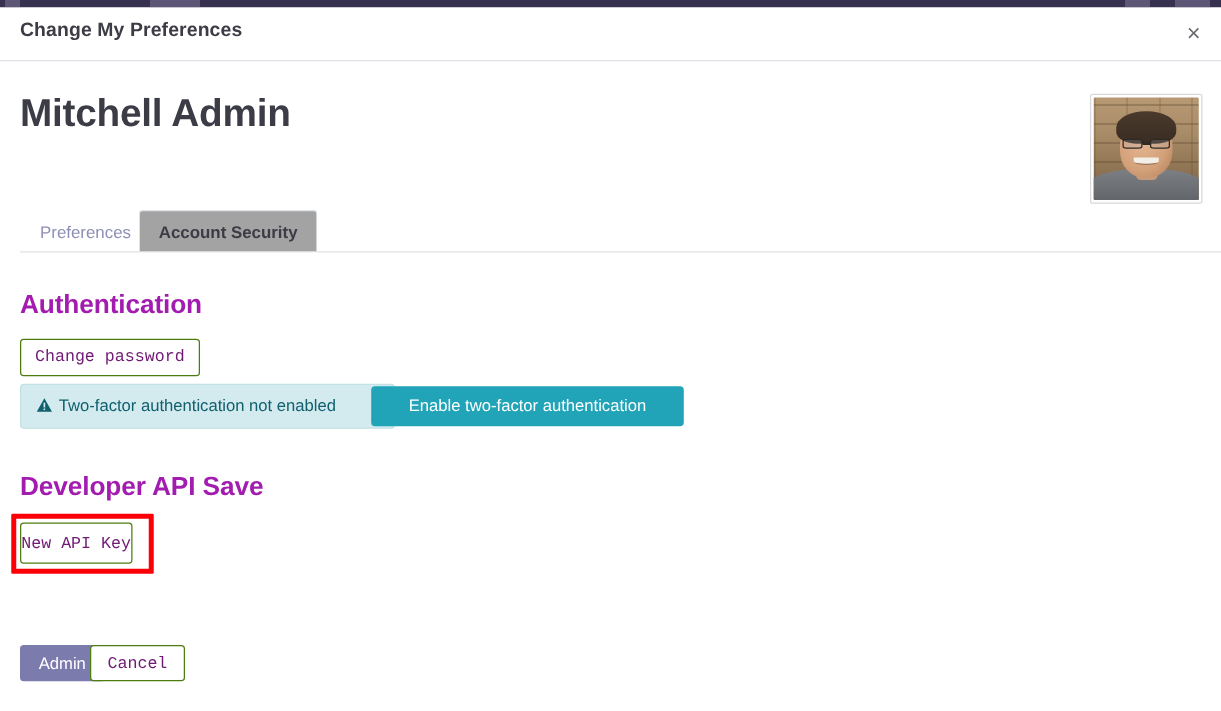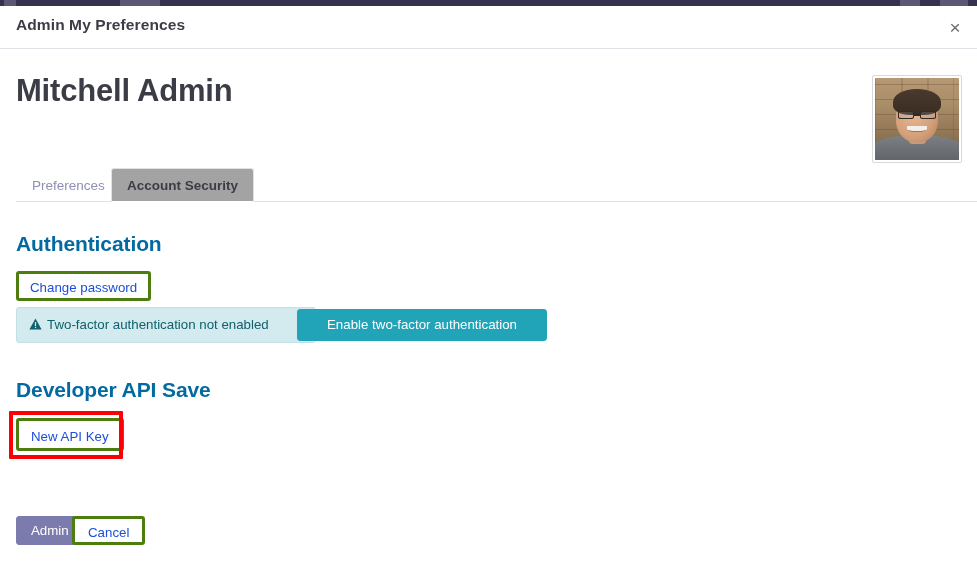--- a/index.html
+++ b/index.html
@@ -178,54 +178,55 @@
     left: 95px;
     font-weight: bold;
   }
 
   
   .section-title {
     position: absolute;
     left: 16px;
     font-size: 21px;
     font-weight: bold;
-    color: #0369a1;
+    color: #a21caf;
     letter-spacing: -.1px;
   }
   .section-title.auth { top: 182px; }
   .section-title.apikeys { top: 328px; }
 
   
   .btn {
     position: absolute;
     font-size: 13.3px;
     font-family: "Liberation Sans", sans-serif;
     border-radius: 3px;
     cursor: pointer;
     white-space: nowrap;
   }
   .btn-secondary {
     background: #ffffff;
-    border: 3px solid #4d7c0f;
-    color: #1d4ed8;
+    border: 1px solid #4d7c0f;
+    color: #701a75;
+    font-family: Liberation Mono, monospace;
   }
   .btn-info {
     background: #21a3b8;
     border: 1px solid #21a3b8;
     color: #ffffff;
   }
   .btn-primary {
     background: #7c7bad;
     border: 1px solid #7c7bad;
     color: #ffffff;
   }
 
   .btn-change-password { left: 16px; top: 221px; height: 30px; line-height: 28px; padding: 0 11px; }
   .btn-enable-2fa      { left: 297px; top: 259px; height: 32px; line-height: 30px; padding: 0 29px; }
-  .btn-new-api-key     { left: 16px; top: 368px; height: 33px; line-height: 31px; padding: 0 12px; }
+  .btn-new-api-key     { left: 16px; top: 368px; height: 33px; line-height: 31px; padding: 0 0; }
   .btn-save            { left: 16px; top: 466px; height: 29px; line-height: 27px; padding: 0 14px; }
   .btn-cancel          { left: 72px; top: 466px; height: 29px; line-height: 27px; padding: 0 13px; }
 
   
   .alert-2fa {
     position: absolute;
     left: 16px; top: 257px;
     width: 300px; height: 36px;
     background: #d3eaef;
     border: 1px solid #c3e0e6;
@@ -261,21 +262,21 @@
 <div id="root">
 
   <div class="app-navbar-sliver">
     <div class="nb-dot" style="left:4px;width:12px;"></div>
     <div class="nb-dot" style="left:120px;width:40px;"></div>
     <div class="nb-dot" style="left:900px;width:20px;"></div>
     <div class="nb-dot" style="left:940px;width:28px;"></div>
   </div>
 
   <div class="modal-header">
-    <div class="modal-title">Admin My Preferences</div>
+    <div class="modal-title">Change My Preferences</div>
     <button class="modal-close">×</button>
   </div>
 
   <div class="modal-body">
 
     <div class="record-name">Mitchell Admin</div>
 
     <div class="avatar">
       <div class="avatar-photo">
         <div class="brick"></div>

